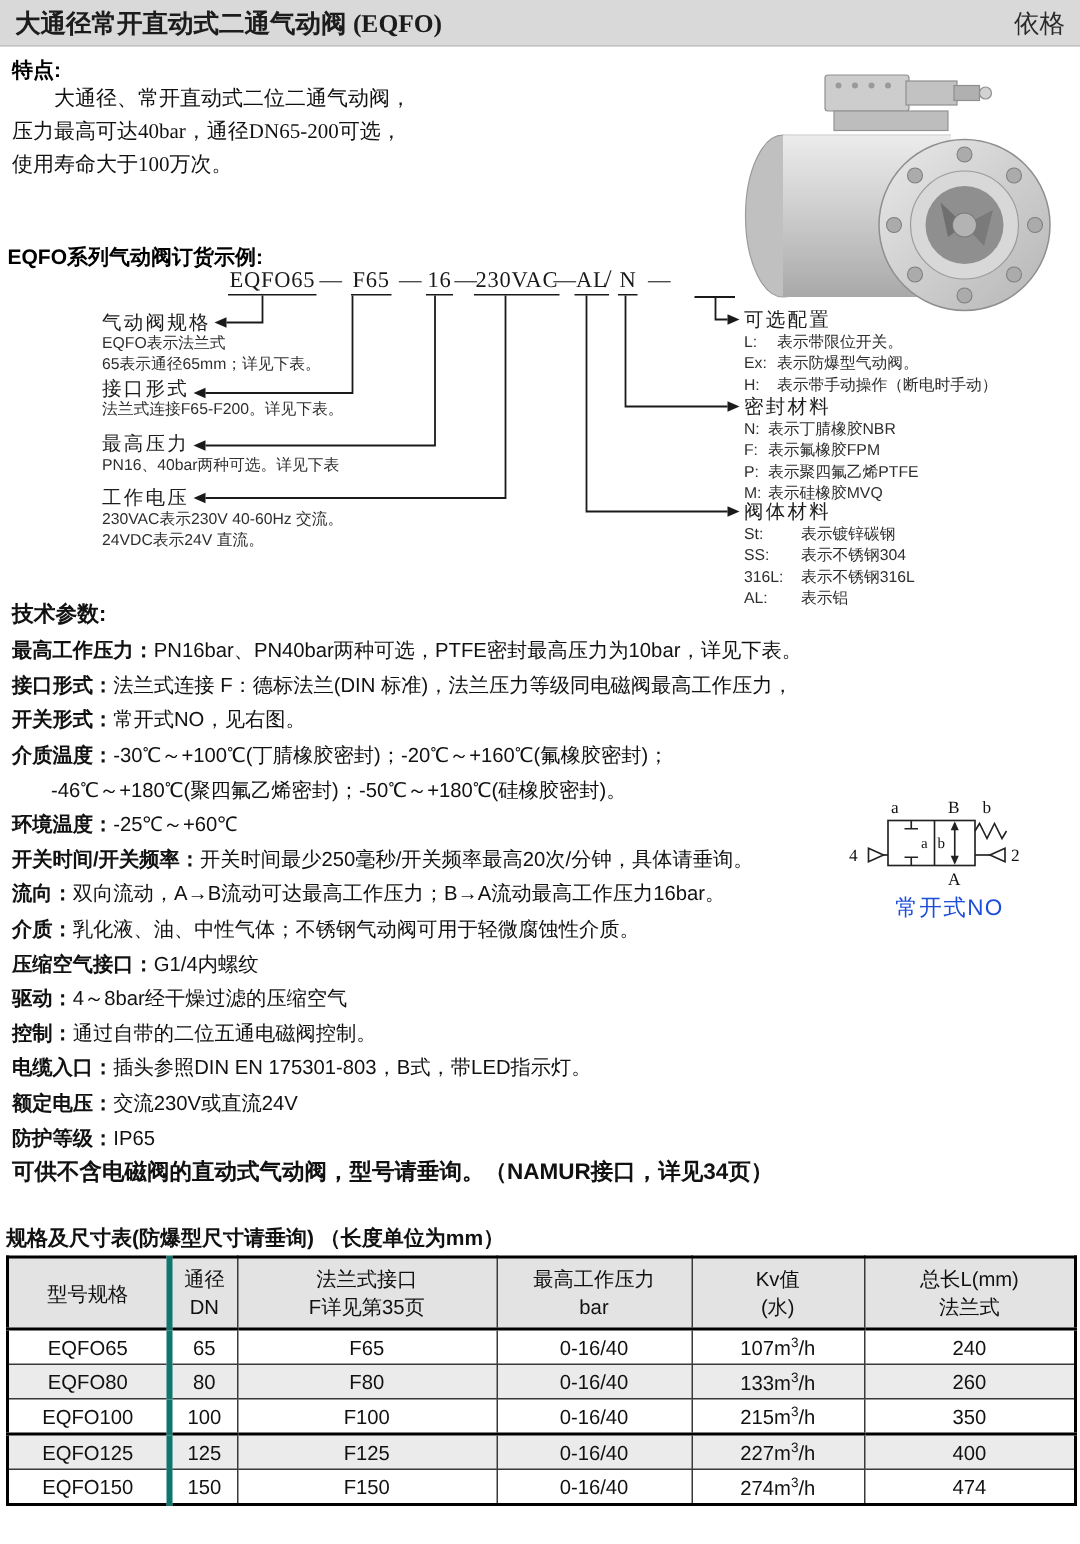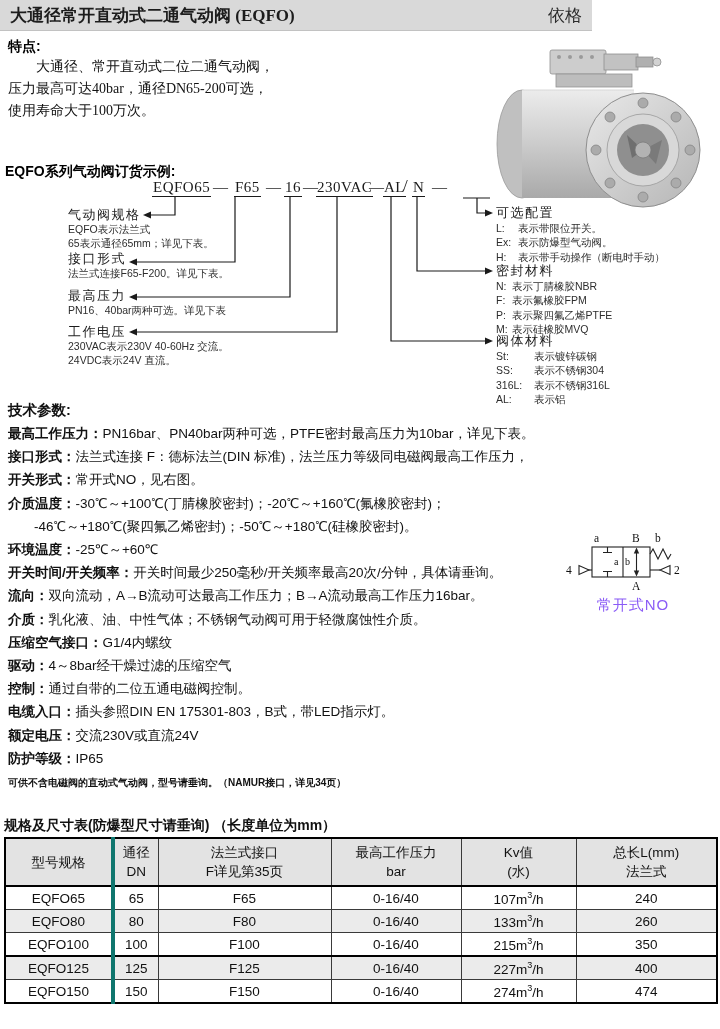--- a/index.html
+++ b/index.html
@@ -1,19 +1,19 @@
 <!DOCTYPE html>
 <html><head>
 <meta charset="utf-8">
 <style>
   html,body{margin:0;padding:0;background:#fff;}
   .page{position:relative;width:720px;height:1029px;background:#fff;overflow:hidden;
         font-family:"Liberation Sans",sans-serif;color:#111;}
   
-  .topbar{position:absolute;left:0;top:0;width:592px;height:31px;background:#d9d9d9;
+  .topbar{position:absolute;left:0;top:0;width:720px;height:31px;background:#d9d9d9;
           border-bottom:1px solid #c2c2c2;display:flex;justify-content:space-between;
           align-items:center;padding:0 10px;box-sizing:border-box;}
   .topbar .title{font-family:"Liberation Serif",serif;font-weight:bold;font-size:17px;color:#1c1c1c;}
   .topbar .brand{font-family:"Liberation Serif",serif;font-size:17px;color:#2b2b2b;}
   
   .features{position:absolute;left:8px;top:38px;width:400px;}
   .sec-h{font-weight:bold;font-size:14px;color:#000;white-space:nowrap;}
   .feat-line{font-size:14px;line-height:22px;white-space:nowrap;font-family:Liberation Serif, serif;}
   .feat-line.indent{padding-left:28px;}
   
@@ -32,25 +32,25 @@
   .rg-item{font-size:10.5px;line-height:14.4px;color:#2e2e2e;white-space:nowrap;}
   .rg-code{display:inline-block;}
   .w22 .rg-code{width:22px;} .w16 .rg-code{width:16px;} .w38 .rg-code{width:38px;}
   
   .specs{position:absolute;left:8px;top:399px;width:708px;}
   .spec-h{font-size:14.5px;font-weight:bold;line-height:23px;white-space:nowrap;}
   .spec-row{font-size:13.5px;line-height:23.2px;white-space:nowrap;}
   .spec-row b{font-weight:bold;}
   .spec-row.ind-a{padding-left:152px;}
   .spec-row.ind-b{padding-left:26px;}
-  .spec-row.final b{font-size:10px;}
+  .spec-row.final b{font-size:15px;}
   
   .schematic{position:absolute;left:552px;top:518px;width:162px;height:104px;}
   .schematic .caption{position:absolute;left:0;top:78px;width:162px;text-align:center;
-          font-size:15px;color:#8b5cf6;letter-spacing:1px;}
+          font-size:15px;color:#1d4ed8;letter-spacing:1px;}
   
   .tbl-title{position:absolute;left:4px;top:817px;font-weight:bold;font-size:14px;white-space:nowrap;}
   table.spec{position:absolute;left:4px;top:837px;width:712px;border-collapse:collapse;
           table-layout:fixed;border:2px solid #000;}
   table.spec th{background:#e3e3e3;font-weight:normal;font-size:13.5px;padding:4px 0;
           border:1px solid #3a3a3a;border-bottom:2px solid #000;vertical-align:middle;}
   table.spec td{font-size:13.5px;height:22px;text-align:center;border:1px solid #3a3a3a;padding:0;}
   table.spec th:first-child,table.spec td:first-child{border-right:4px solid #0f766e;}
   tr.alt td{background:#ebebeb;}
   tr.group-end td{border-bottom:2px solid #000;}

